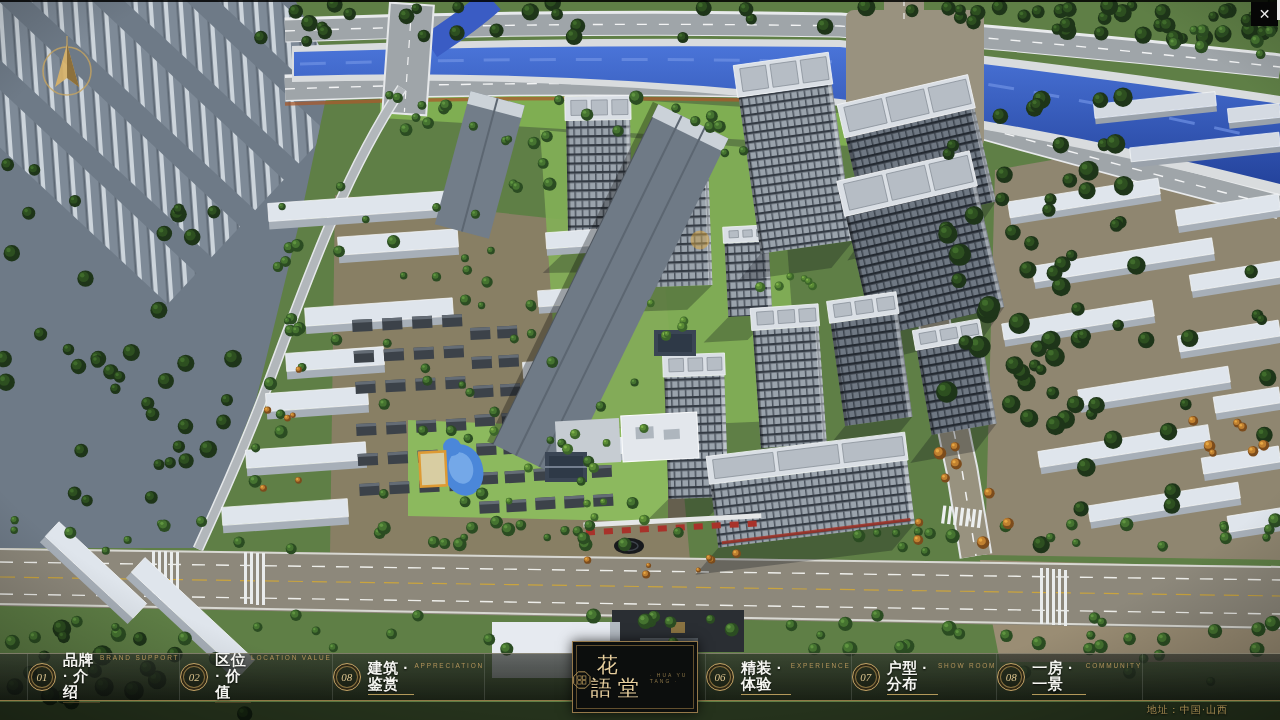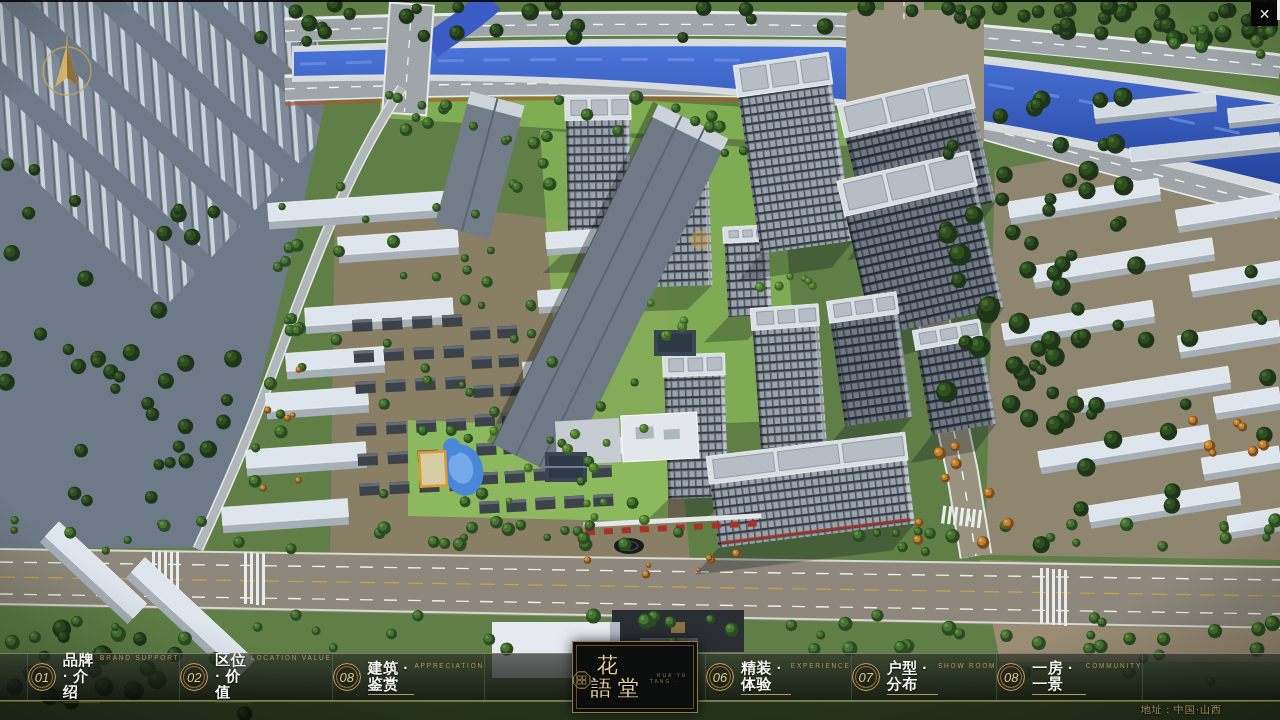--- a/index.html
+++ b/index.html
@@ -20,29 +20,29 @@
           border-bottom:1px solid rgba(160,132,74,.85);box-sizing:border-box;}
   .nav-block{position:absolute;top:0;bottom:0;display:flex;
              border-right:1px solid rgba(255,255,255,.13);}
   #blkL{left:27px;width:457px;}
   #blkR{left:705px;width:437px;}
   .nav-item{flex:1;display:flex;align-items:center;justify-content:center;gap:7px;
             border-left:1px solid rgba(255,255,255,.13);cursor:pointer;}
   .ring{width:26px;height:26px;border-radius:50%;flex:none;
         border:1px solid #c2a266;box-shadow:inset 0 0 0 2px rgba(8,8,4,.7),inset 0 0 0 3px #86703f;
         background:rgba(18,16,8,.35);display:flex;align-items:center;justify-content:center;}
-  .num{font-family:Liberation Sans, sans-serif;font-style:italic;
-       color:#dcc48e;font-size:13px;transform:translateY(-.5px);}
+  .num{font-family:Liberation Serif, serif;font-style:italic;
+       color:#dcc48e;font-size:11px;transform:translateY(-.5px);}
   .txt{display:flex;flex-direction:row;align-items:flex-start;}
   .cn{color:#f5f5f1;font-size:15px;font-weight:bold;letter-spacing:.5px;line-height:16px;
       padding-bottom:2px;border-bottom:1px solid rgba(196,166,98,.9);text-shadow:0 1px 2px rgba(0,0,0,.8);}
   .en{margin-top:2px;font-size:6.5px;letter-spacing:1.8px;color:#b3945a;white-space:nowrap;}
 
   #bottomstrip{position:absolute;left:0;top:702px;width:1280px;height:18px;background:rgba(4,5,4,.62);}
-  #address{position:absolute;right:58px;top:703px;font-size:10px;letter-spacing:1px;
+  #address{position:absolute;right:52px;top:703px;font-size:10px;letter-spacing:1px;
            color:#a68c52;text-shadow:0 1px 2px #000;}
 
   #logo{position:absolute;left:572px;top:641px;width:126px;height:72px;background:#0c0e0d;
         border:1px solid #95794a;box-shadow:inset 0 0 0 3px #0c0e0d,inset 0 0 0 4px #63502e,0 0 12px rgba(0,0,0,.7);
         display:flex;flex-direction:row;align-items:center;justify-content:flex-start;z-index:6;box-sizing:border-box;}
   #seal{margin-top:5px;}
   #logo-title{font-family:"DejaVu Serif","Liberation Serif",serif;color:#e7cf9e;font-size:21px;
               letter-spacing:6px;line-height:23px;text-indent:6px;text-shadow:0 1px 1px #000;}
   #logo-sub{font-size:5px;letter-spacing:2px;color:#8d7647;margin-top:1px;}
 </style>

